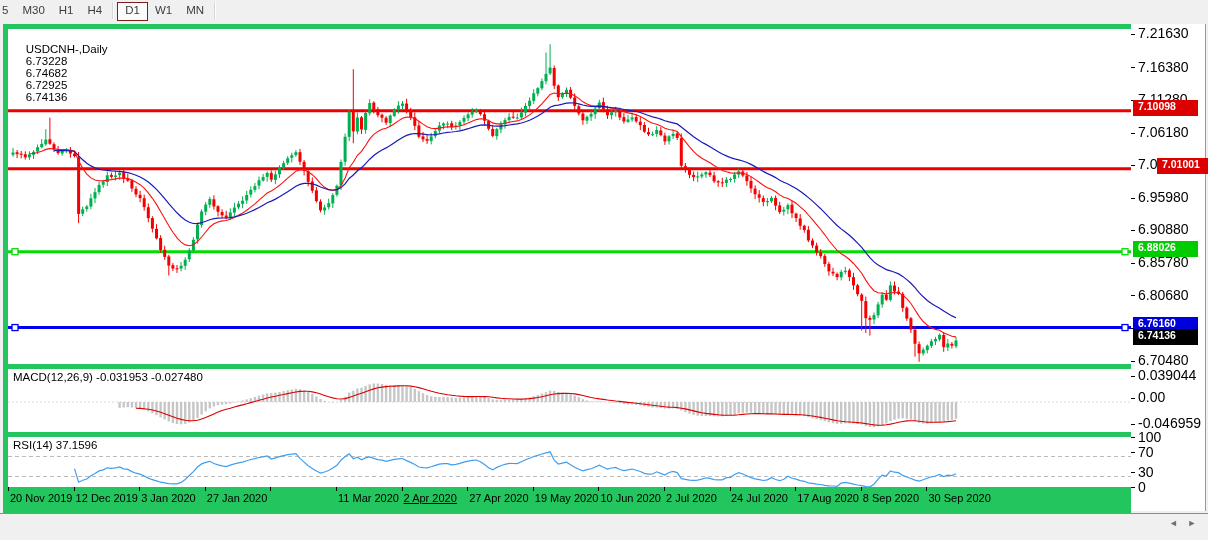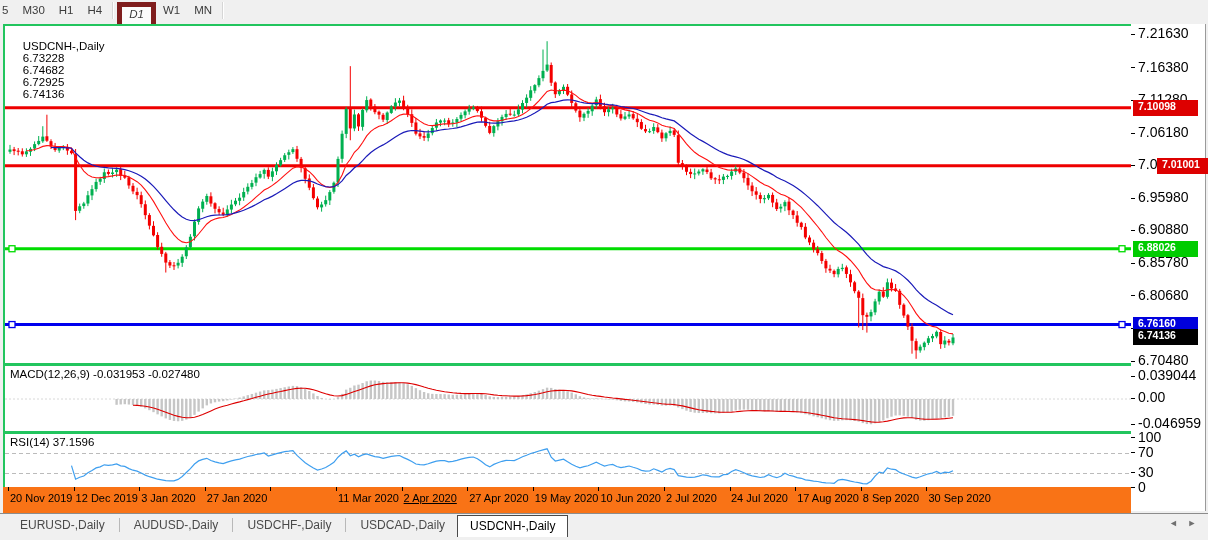--- a/index.html
+++ b/index.html
@@ -3,40 +3,40 @@
 <meta charset="utf-8">
 <style>
   html,body{margin:0;padding:0;}
   body{width:1208px;height:540px;position:relative;background:#f0f0f0;
        font-family:"Liberation Sans",sans-serif;overflow:hidden;}
   
   #toolbar{position:absolute;left:0;top:0;width:1208px;height:23px;background:#f0f0f0;}
   .tf{display:inline-block;height:17px;line-height:17px;padding:0 7px;margin-top:2px;
       font-size:11.5px;color:#3c3c3c;vertical-align:top;cursor:default;}
   .tf.first{padding-left:2px;}
-  .tf.active{background:#fbfbfb;border:5px solid #7f1d1d;line-height:15px;font-style:italic;}
+  .tf.active{background:#fbfbfb;border:1px solid #7f1d1d;line-height:15px;}
   .tbsep{display:inline-block;width:1px;height:17px;margin:2px 3px 0 3px;background:#d6d6d6;
          border-right:1px solid #fff;vertical-align:top;}
   
-  .panel{position:absolute;left:3px;width:1126px;background:#ffffff;border:2px solid #22c55e;}
+  .panel{position:absolute;left:3px;width:1126px;background:#ffffff;border:5px solid #22c55e;}
   #main-panel{top:24px;height:337px;}
   #macd-panel{top:364px;height:65px;}
   #rsi-panel{top:432px;height:54px;}
   .panel svg{position:absolute;left:0;top:0;}
   .panel-title{position:absolute;left:5px;top:2px;font-size:11.5px;color:#000;white-space:pre;z-index:5;}
   .panel-title span{margin-right:4px;}
   
   #axis-bg{position:absolute;left:1131px;top:24px;width:74px;height:487px;background:#ffffff;}
   #right-edge{position:absolute;left:1205px;top:24px;width:1px;height:487px;background:#9a9a9a;}
   .axis-tick{position:absolute;left:0;font-size:14px;color:#000;height:12px;line-height:12px;white-space:nowrap;}
   .axis-tick .dash{display:inline-block;width:4px;height:1px;background:#000;vertical-align:middle;margin-right:3px;}
   .price-label{position:absolute;left:2px;width:60px;height:16px;line-height:13px;
                color:#fff;font-size:10.5px;font-weight:bold;text-align:left;padding-left:5px;z-index:6;}
   
-  #date-axis{position:absolute;left:3px;top:487px;width:1128px;height:35px;background:#f97316;}
+  #date-axis{position:absolute;left:3px;top:487px;width:1128px;height:35px;background:#22c55e;}
   .date-tickmark{position:absolute;top:0;width:1px;height:4px;background:#000;}
   .date-label{position:absolute;top:5px;font-size:11px;color:#000;white-space:nowrap;}
   
   #tabbar{position:absolute;left:0;top:513px;width:1208px;height:27px;background:#f0f0f0;
           border-top:1px solid #8c8c8c;}
   .tab{display:inline-block;height:20px;line-height:20px;padding:0 12px;margin-top:1px;
        font-size:12px;color:#4a4a4a;vertical-align:top;cursor:default;}
   .tab.active{background:#ffffff;border:1px solid #4a4a4a;border-bottom:none;height:21px;color:#000;}
   .tabsep{display:inline-block;width:1px;height:14px;margin:4px 2px 0 2px;background:#b8b8b8;vertical-align:top;}
   #tab-scroll{position:absolute;right:8px;top:4px;font-size:9px;color:#707070;letter-spacing:0;}
@@ -807,18 +807,17 @@
     <div class="date-label" style="left: 728px;">24 Jul 2020</div>
     <div class="date-tickmark" style="left: 792.2px;"></div>
     <div class="date-label" style="left: 794.2px;">17 Aug 2020</div>
     <div class="date-tickmark" style="left: 857.8px;"></div>
     <div class="date-label" style="left: 859.8px;">8 Sep 2020</div>
     <div class="date-tickmark" style="left: 923.4px;"></div>
     <div class="date-label" style="left: 925.4px;">30 Sep 2020</div>
   </div>
 
 <div id="tabbar">
-  <div id="tabs-holder" style="position:absolute;left:8px;top:0;"><span class="tab">EURUSD-,Daily</span><span class="tabsep"></span><span class="tab">AUDUSD-,Daily</span><span class="tabsep"></span><span class="tab">USDCHF-,Daily</span><span class="tabsep"></span><span class="tab">USDCAD-,Daily</span><span class="tab active">USDCNH-,Daily</span></div>
   <div id="tab-scroll">
     <span>◄</span>
     <span>►</span>
   </div>
 </div>
 
 </body></html>

